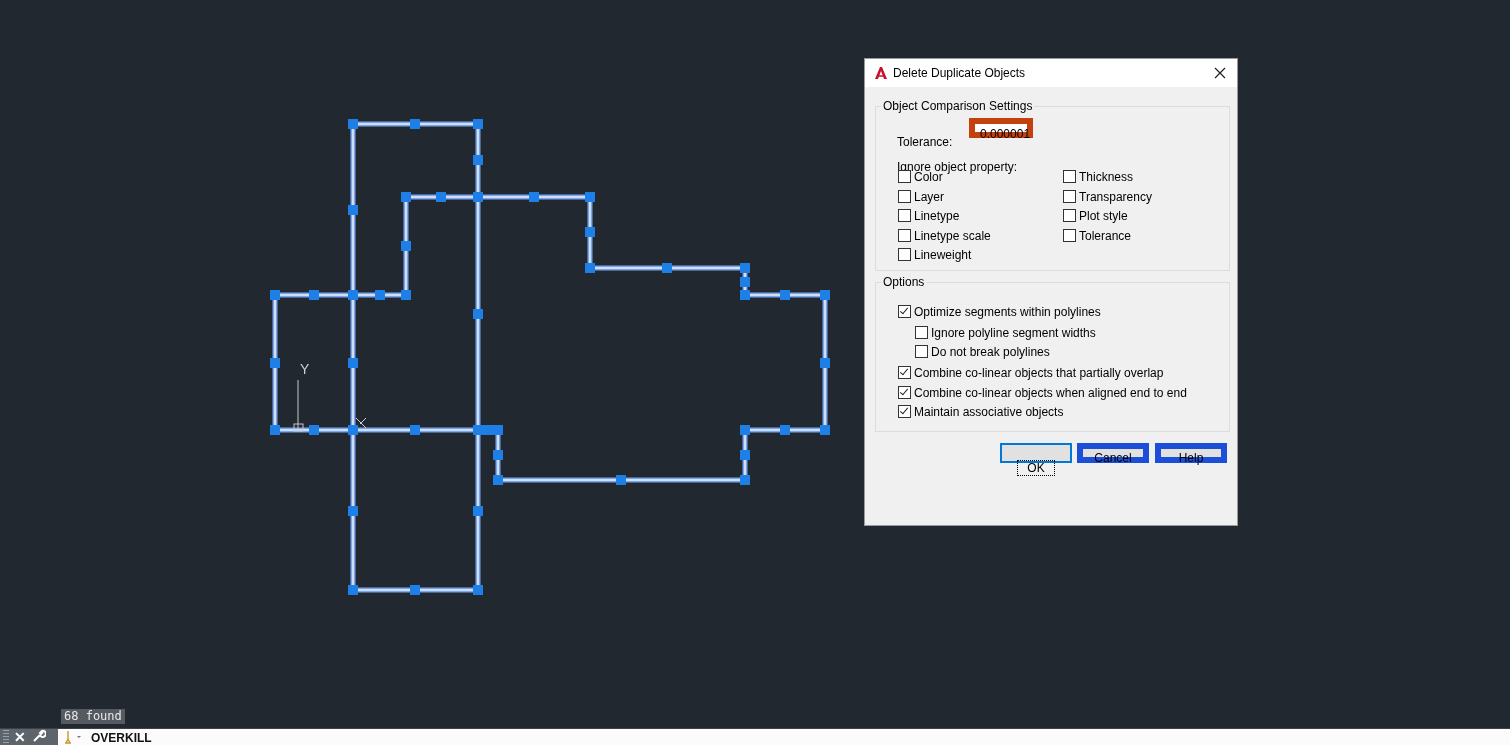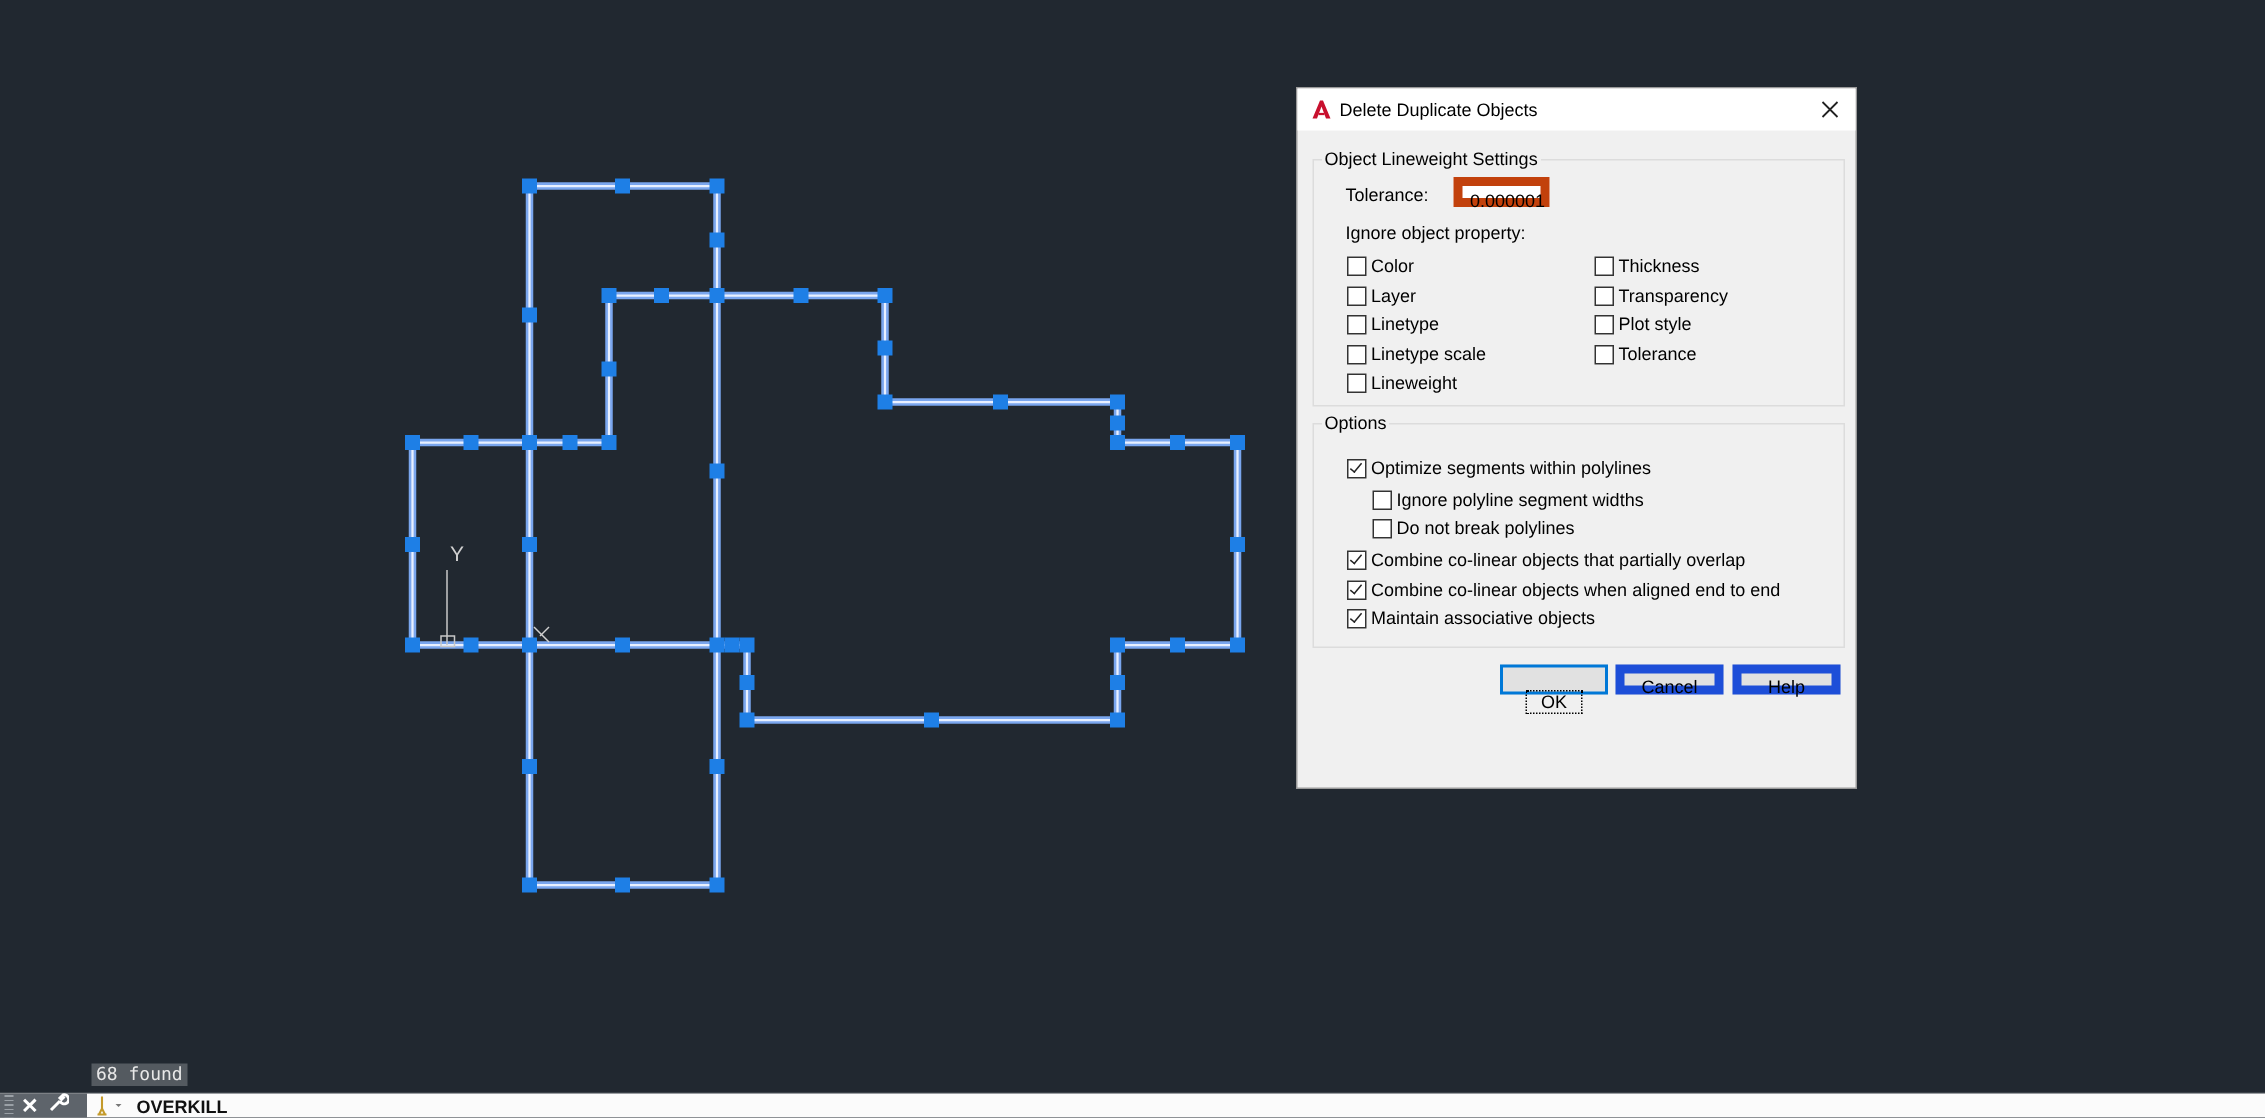--- a/index.html
+++ b/index.html
@@ -15,23 +15,23 @@
   .cmd-text{position:absolute;left:91px;top:2px;font-family:Liberation Sans, sans-serif;font-size:12px;font-weight:bold;color:#111;}
   .dialog{position:absolute;left:864px;top:58px;width:374px;height:468px;background:#f0f0f0;border:1px solid #9a9a9a;box-sizing:border-box;font-size:12px;color:#000;}
   .titlebar{position:absolute;left:0;top:0;width:372px;height:28px;background:#ffffff;}
   .title-icon{position:absolute;left:9px;top:7px;}
   .title-text{position:absolute;left:28px;top:7px;font-size:12px;}
   .close-btn{position:absolute;right:8px;top:5px;width:18px;height:18px;}
   fieldset{position:absolute;margin:0;border:1px solid #dcdcdc;padding:0;}
   legend{font-size:12px;padding:0 2px;margin-left:5px;}
   .fs1{left:10px;top:40px;width:353px;height:170px;}
   .fs2{left:10px;top:216px;width:353px;height:155px;}
-  .lbl{position:absolute;font-size:12px;white-space:nowrap;}
+  .lbl{position:absolute;font-size:12px;white-space:nowrap;margin-top:12px;}
   .tol-input{position:absolute;left:104px;top:59px;width:64px;height:20px;border:6px solid #c2410c;background:#fff;box-sizing:border-box;font-size:12px;padding:3px 5px;}
-  .chk{position:absolute;display:flex;align-items:center;height:14px;white-space:nowrap;}
+  .chk{position:absolute;display:flex;height:14px;white-space:nowrap;}
   .box{width:11px;height:11px;border:1px solid #333;background:#fff;margin-right:3px;position:relative;}
   .box.on::after{content:"";position:absolute;left:3px;top:0px;width:3px;height:7px;border:solid #222;border-width:0 1.5px 1.5px 0;transform:rotate(40deg);}
   .btn{position:absolute;top:384px;width:72px;height:20px;border:6px solid #1d4ed8;background:#e1e1e1;box-sizing:border-box;text-align:center;font-size:12px;line-height:18px;}
   .btn.default{border:2px solid #0078d7;}
   .btn.default span{display:block;margin:15px;border:1px dotted #000;line-height:14px;}
 </style>
 </head>
 <body>
 
 <svg id="canvas" viewBox="0 0 1510 728">
@@ -165,21 +165,21 @@
     </span>
     <span class="title-text">Delete Duplicate Objects</span>
     <span class="close-btn">
       <svg width="18" height="18" viewBox="0 0 18 18">
           <path d="M4 4 L14 14 M14 4 L4 14" stroke="#222" stroke-width="1.2"></path>
         </svg>
     </span>
   </div>
 
   <fieldset class="fs1">
-    <legend>Object Lineweight Settings</legend>
+    <legend>Object Comparison Settings</legend>
   </fieldset>
   <span class="lbl" style="left:32px;top:64px">Tolerance:</span>
   <div class="tol-input">0.000001</div>
   <span class="lbl" style="left:32px;top:89px">Ignore object property:</span>
 
   <div class="chk" style="left:33px;top:111px">
       <span class="box"></span>
       <span>Color</span>
     </div>
   <div class="chk" style="left:33px;top:131px">

